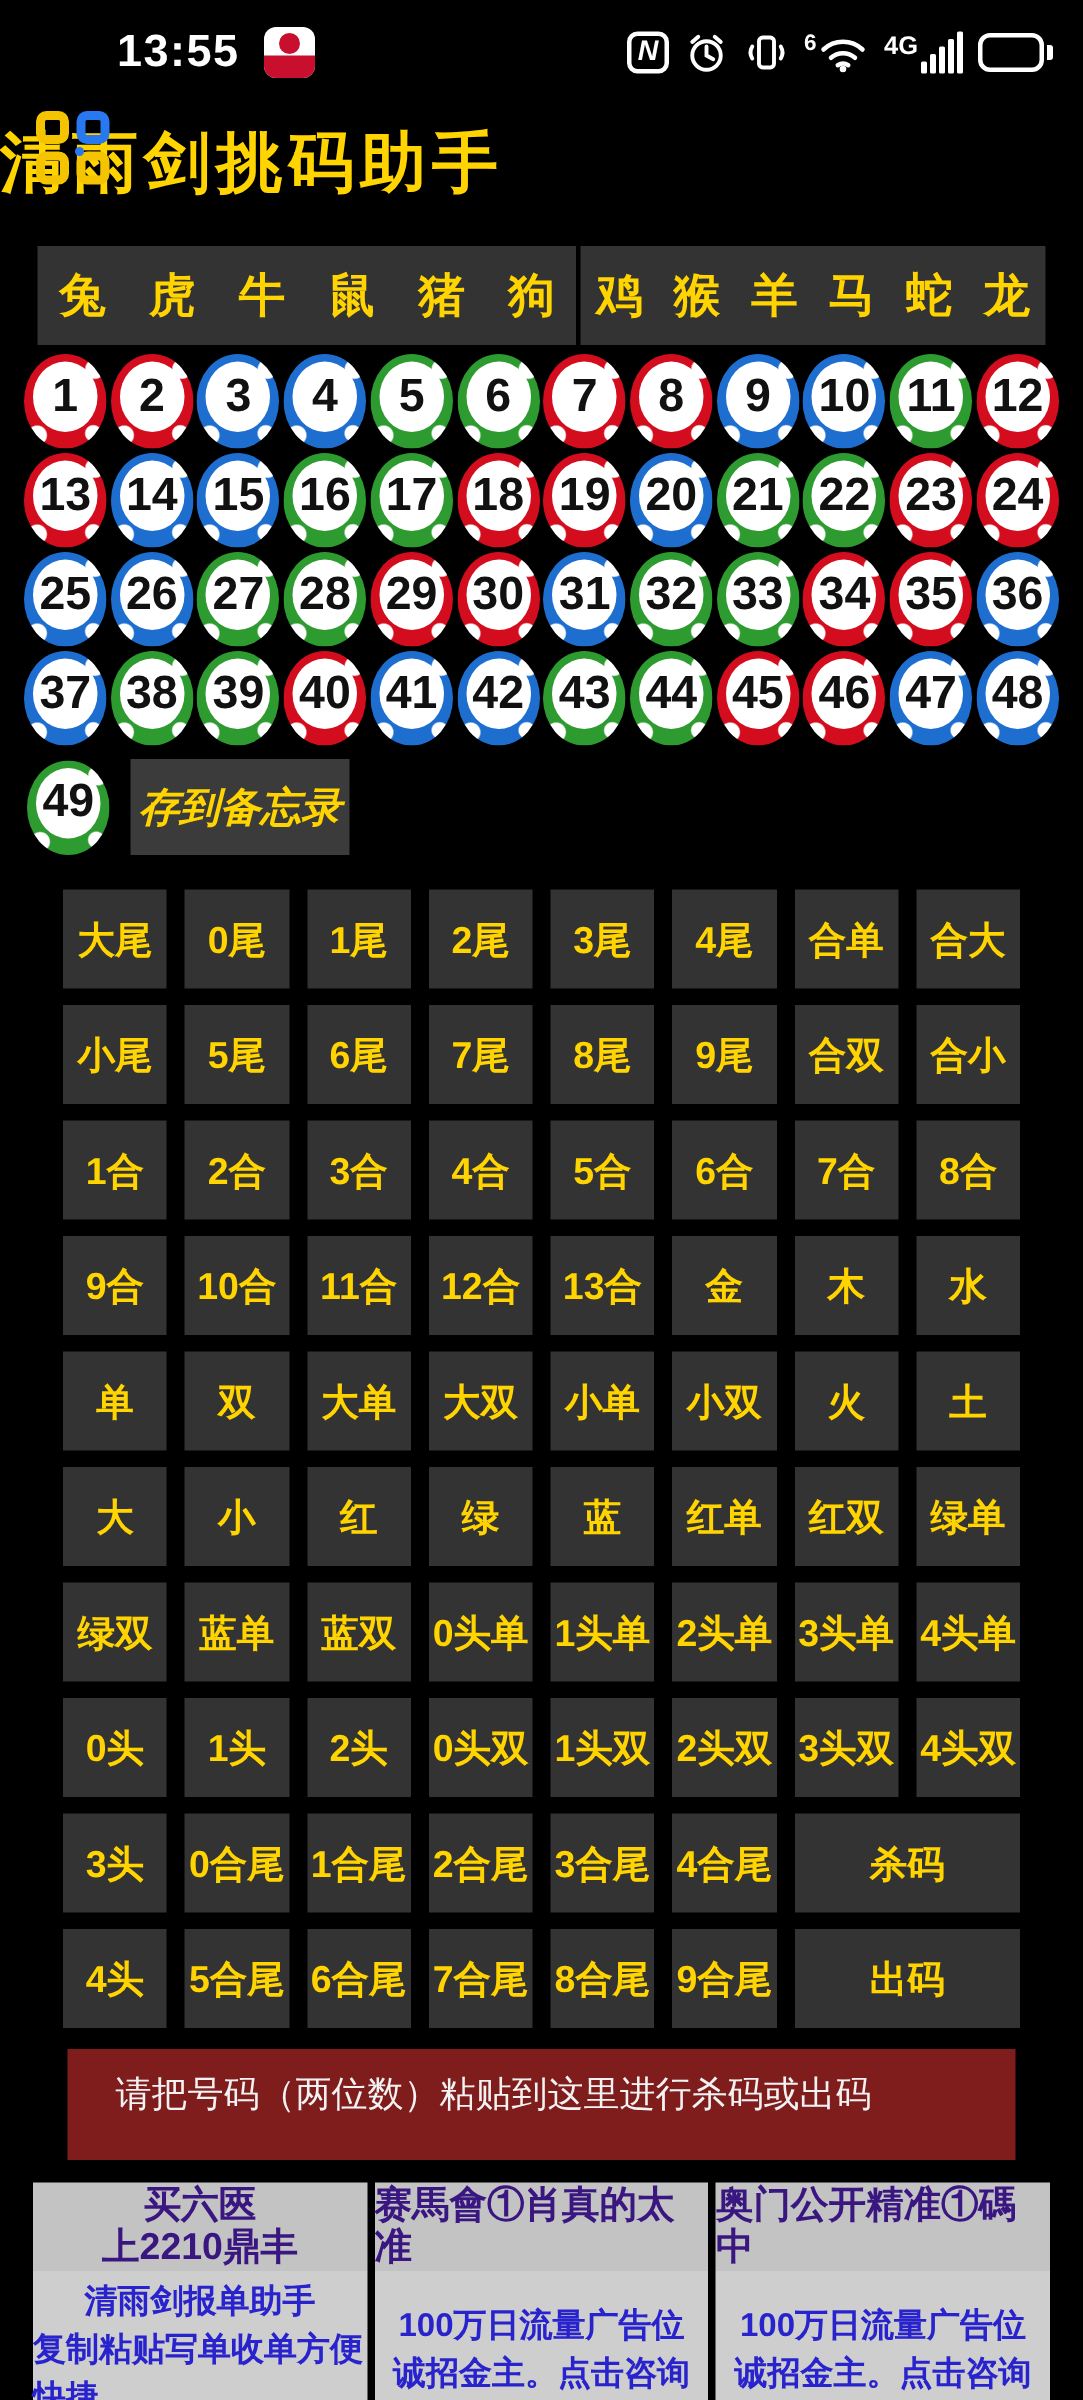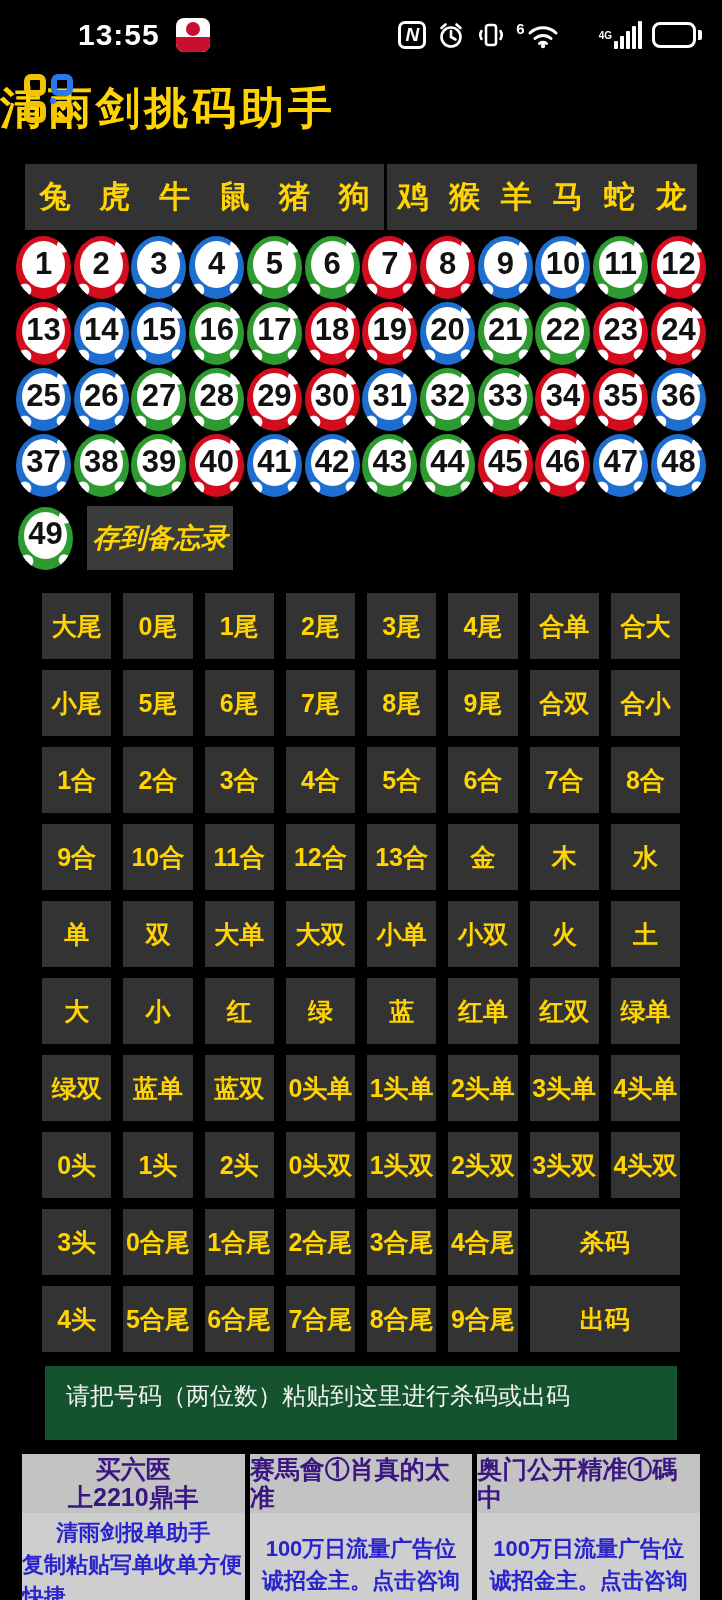--- a/index.html
+++ b/index.html
@@ -15,21 +15,21 @@
                     width:14px; height:14px; border-radius:50%; background:#c8102e; }
   .sb-badge .flap { position:absolute; left:0; right:0; bottom:0; height:15px; background:#c8102e; }
   .sb-right { margin-left:auto; display:flex; align-items:center; gap:10px; }
   .sb-right svg { display:block; }
   .nfc { width:28px; height:28px; border:3px solid #fff; border-radius:7px;
          display:flex; align-items:center; justify-content:center;
          font-size:19px; font-weight:bold; font-style:italic; }
   .wifi-wrap { display:flex; align-items:flex-start; }
   .wifi-6 { font-size:15px; font-weight:bold; margin-right:1px; }
   .sig-wrap { display:flex; align-items:flex-end; }
-  .sig-4g { font-size:10px; font-weight:bold; margin-right:2px; transform:translateY(-8px);margin-left:29px; }
+  .sig-4g { font-size:17px; font-weight:bold; margin-right:2px; transform:translateY(-8px); }
   .bars { display:flex; align-items:flex-end; gap:2px; }
   .bars i { display:block; width:4px; background:#fff; border-radius:1px; }
   .battery { display:flex; align-items:center; }
   .bat-body { width:44px; height:26px; border:3px solid #fff; border-radius:8px; padding:3px; }
   .bat-fill { height:100%; width:45%; background:#fff; border-radius:3px; }
   .bat-nub { width:4px; height:10px; background:#fff; border-radius:0 2px 2px 0; margin-left:2px; }
 
   
   .header { height:88px; position:relative; display:flex; align-items:center; }
   .menu-icon { position:absolute; left:24px; top:10px; width:56px; height:62px;
@@ -73,22 +73,22 @@
 
   
   .filter-grid { margin:22px 42px 0; display:grid; grid-template-columns:repeat(8,1fr);
                  column-gap:12px; row-gap:11px; }
   .filter-btn { height:66px; background:#333; color:#ffd400; font-size:25px; font-weight:bold;
                 border:none; display:flex; align-items:center; justify-content:center; cursor:pointer;
                 white-space:nowrap; }
   .filter-btn.span2 { grid-column:span 2; }
 
   
-  .paste-box { margin:14px 45px 0; height:74px; background:#14532d; color:#f2f2f2;
-               font-size:24px; padding:14px 21px; border:none; width:632px; resize:none;
+  .paste-box { margin:14px 45px 0; height:74px; background:#7f1d1d; color:#f2f2f2;
+               font-size:24px; padding:14px 32px; border:none; width:632px; resize:none;
                font-family:"Liberation Sans", sans-serif; }
   .paste-box::placeholder { color:#f2f2f2; opacity:1; }
 
   
   .ads { margin:10px 22px 0; display:flex; gap:5px; }
   .ad-col { flex:1; display:flex; flex-direction:column; cursor:pointer; }
   .ad-head { background:#c3c3c3; min-height:52px; display:flex; flex-direction:column;
              align-items:center; justify-content:center; color:#3a1680; font-weight:bold;
              font-size:25px; line-height:1.1; padding:2px 0; }
   .ad-sub { background:#cecece; flex:1; display:flex; flex-direction:column; align-items:center;

